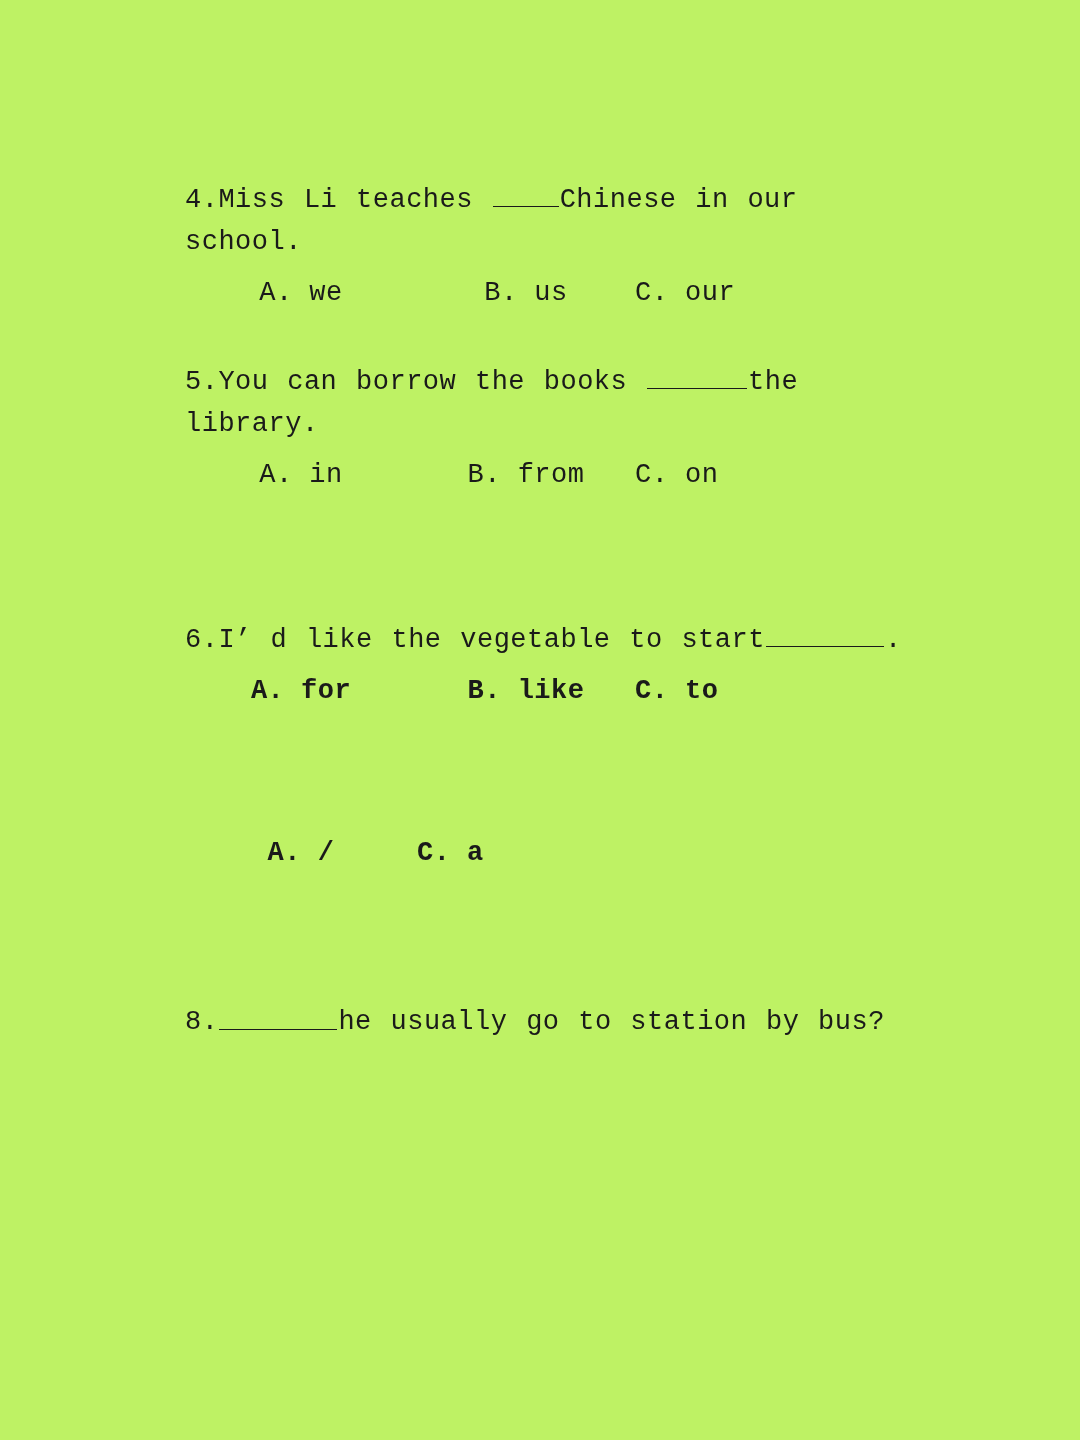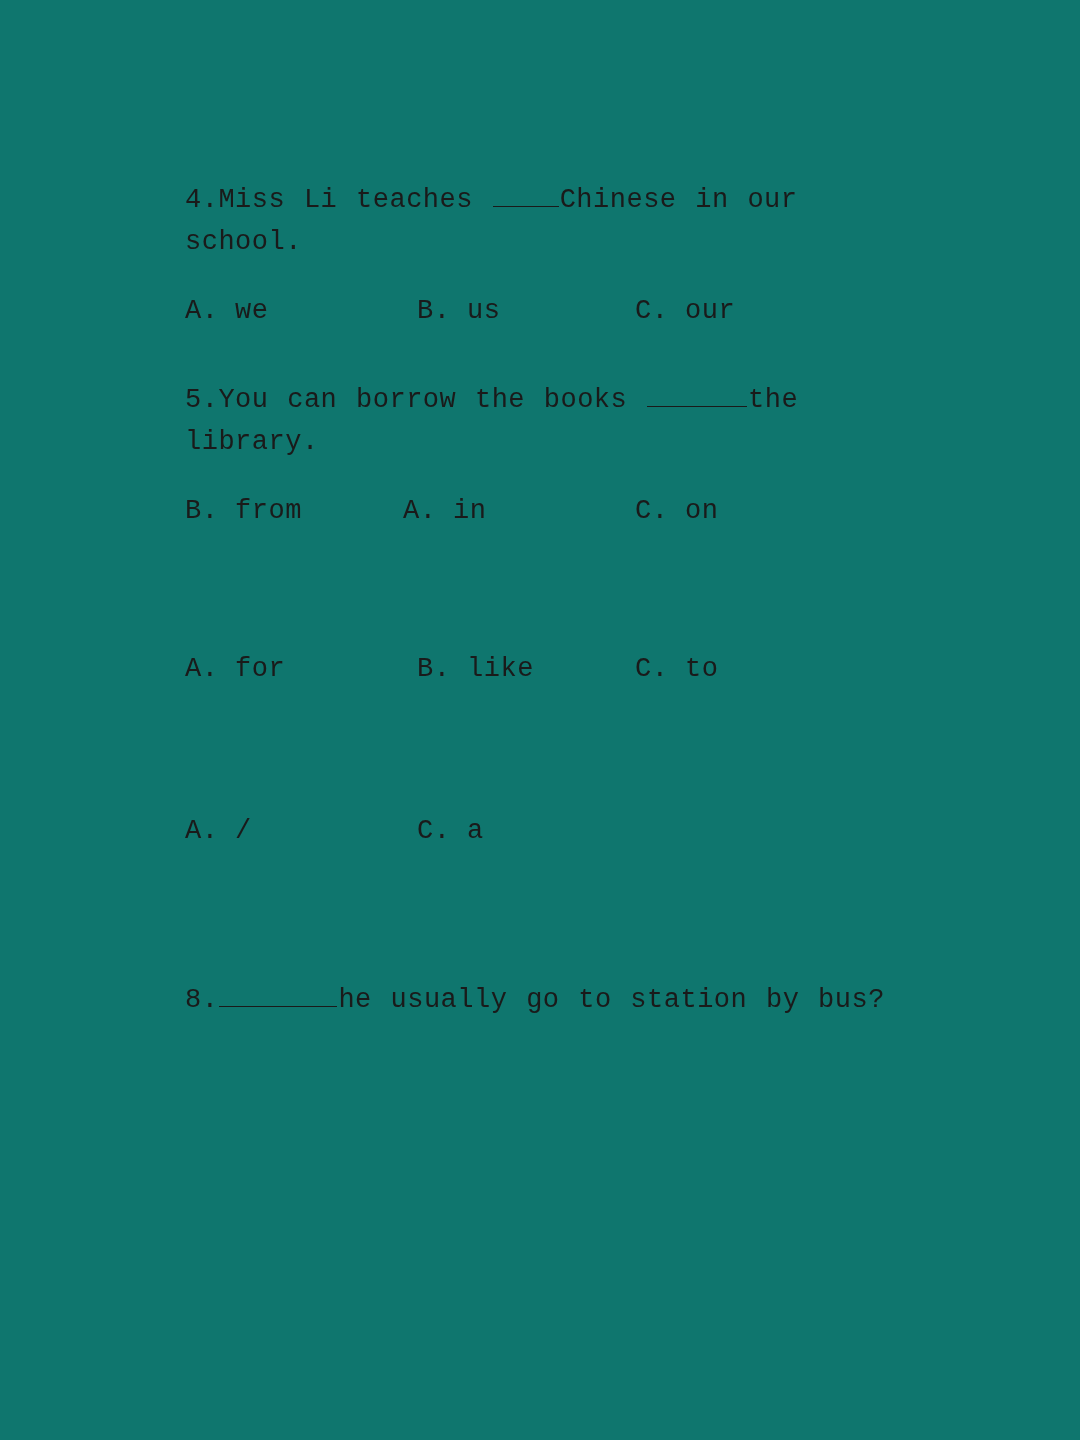--- a/index.html
+++ b/index.html
@@ -13,21 +13,21 @@
     font-family: "Liberation Mono", "DejaVu Sans Mono", monospace;
     color: #1a1a1a;
     position: relative;
     overflow: hidden;
   }
   .page {
     position: absolute;
     left: 0; top: 0;
     width: 1080px;
     height: 1440px;
-    background: #0f766e;
+    background: #bef264;
     padding: 0;
   }
   .content {
     position: absolute;
     left: 185px;
     top: 178px;
     width: 730px;
   }
   .q-block {
     margin-bottom: 0;
@@ -46,28 +46,29 @@
     height: 1.05em;
     margin: 0 1px;
   }
   .blank-sm { width: 66px; }
   .blank-md { width: 100px; }
   .blank-lg { width: 118px; }
   .options {
     font-size: 27px;
     letter-spacing: 0.5px;
     display: flex;
-    margin-top: 32px;
+    margin-top: 14px;
+    text-align: center;
   }
   .opt {
     white-space: pre;
   }
   .gap-1 { margin-bottom: 52px; }
   .gap-3 { margin-bottom: 128px; }
-  .gap-4 { margin-bottom: 132px; }
+  .gap-4 { margin-bottom: 132px; font-weight: bold; }
   .opt-a { width: 232px; }
   .opt-b { width: 218px; }
   .opt-c { width: auto; }
   .opt-a2 { width: 232px; }
 </style>
 </head>
 <body>
 
 <div class="page">
   <div class="content">
@@ -77,27 +78,28 @@
       <div class="options gap-1">
         <span class="opt opt-a">A. we</span>
         <span class="opt opt-b">B. us</span>
         <span class="opt opt-c">C. our</span>
       </div>
     </div>
 
     <div class="q-block">
       <div class="stem"><span>5.</span><span>You can borrow the books </span><span class="blank blank-md"></span><span>the library.</span></div>
       <div class="options gap-3">
+        <span class="opt opt-a2">A. in</span>
         <span class="opt opt-b">B. from</span>
-        <span class="opt opt-a2">A. in</span>
         <span class="opt opt-c">C. on</span>
       </div>
     </div>
 
     <div class="q-block">
+      <div class="stem"><span>6.</span><span>I’ d like the vegetable to start</span><span class="blank blank-lg"></span><span>.</span></div>
       <div class="options gap-4">
         <span class="opt opt-a">A. for</span>
         <span class="opt opt-b">B. like</span>
         <span class="opt opt-c">C. to</span>
       </div>
     </div>
 
     <div class="q-block">
       <div class="options gap-4">
         <span class="opt opt-a2">A. /</span>

